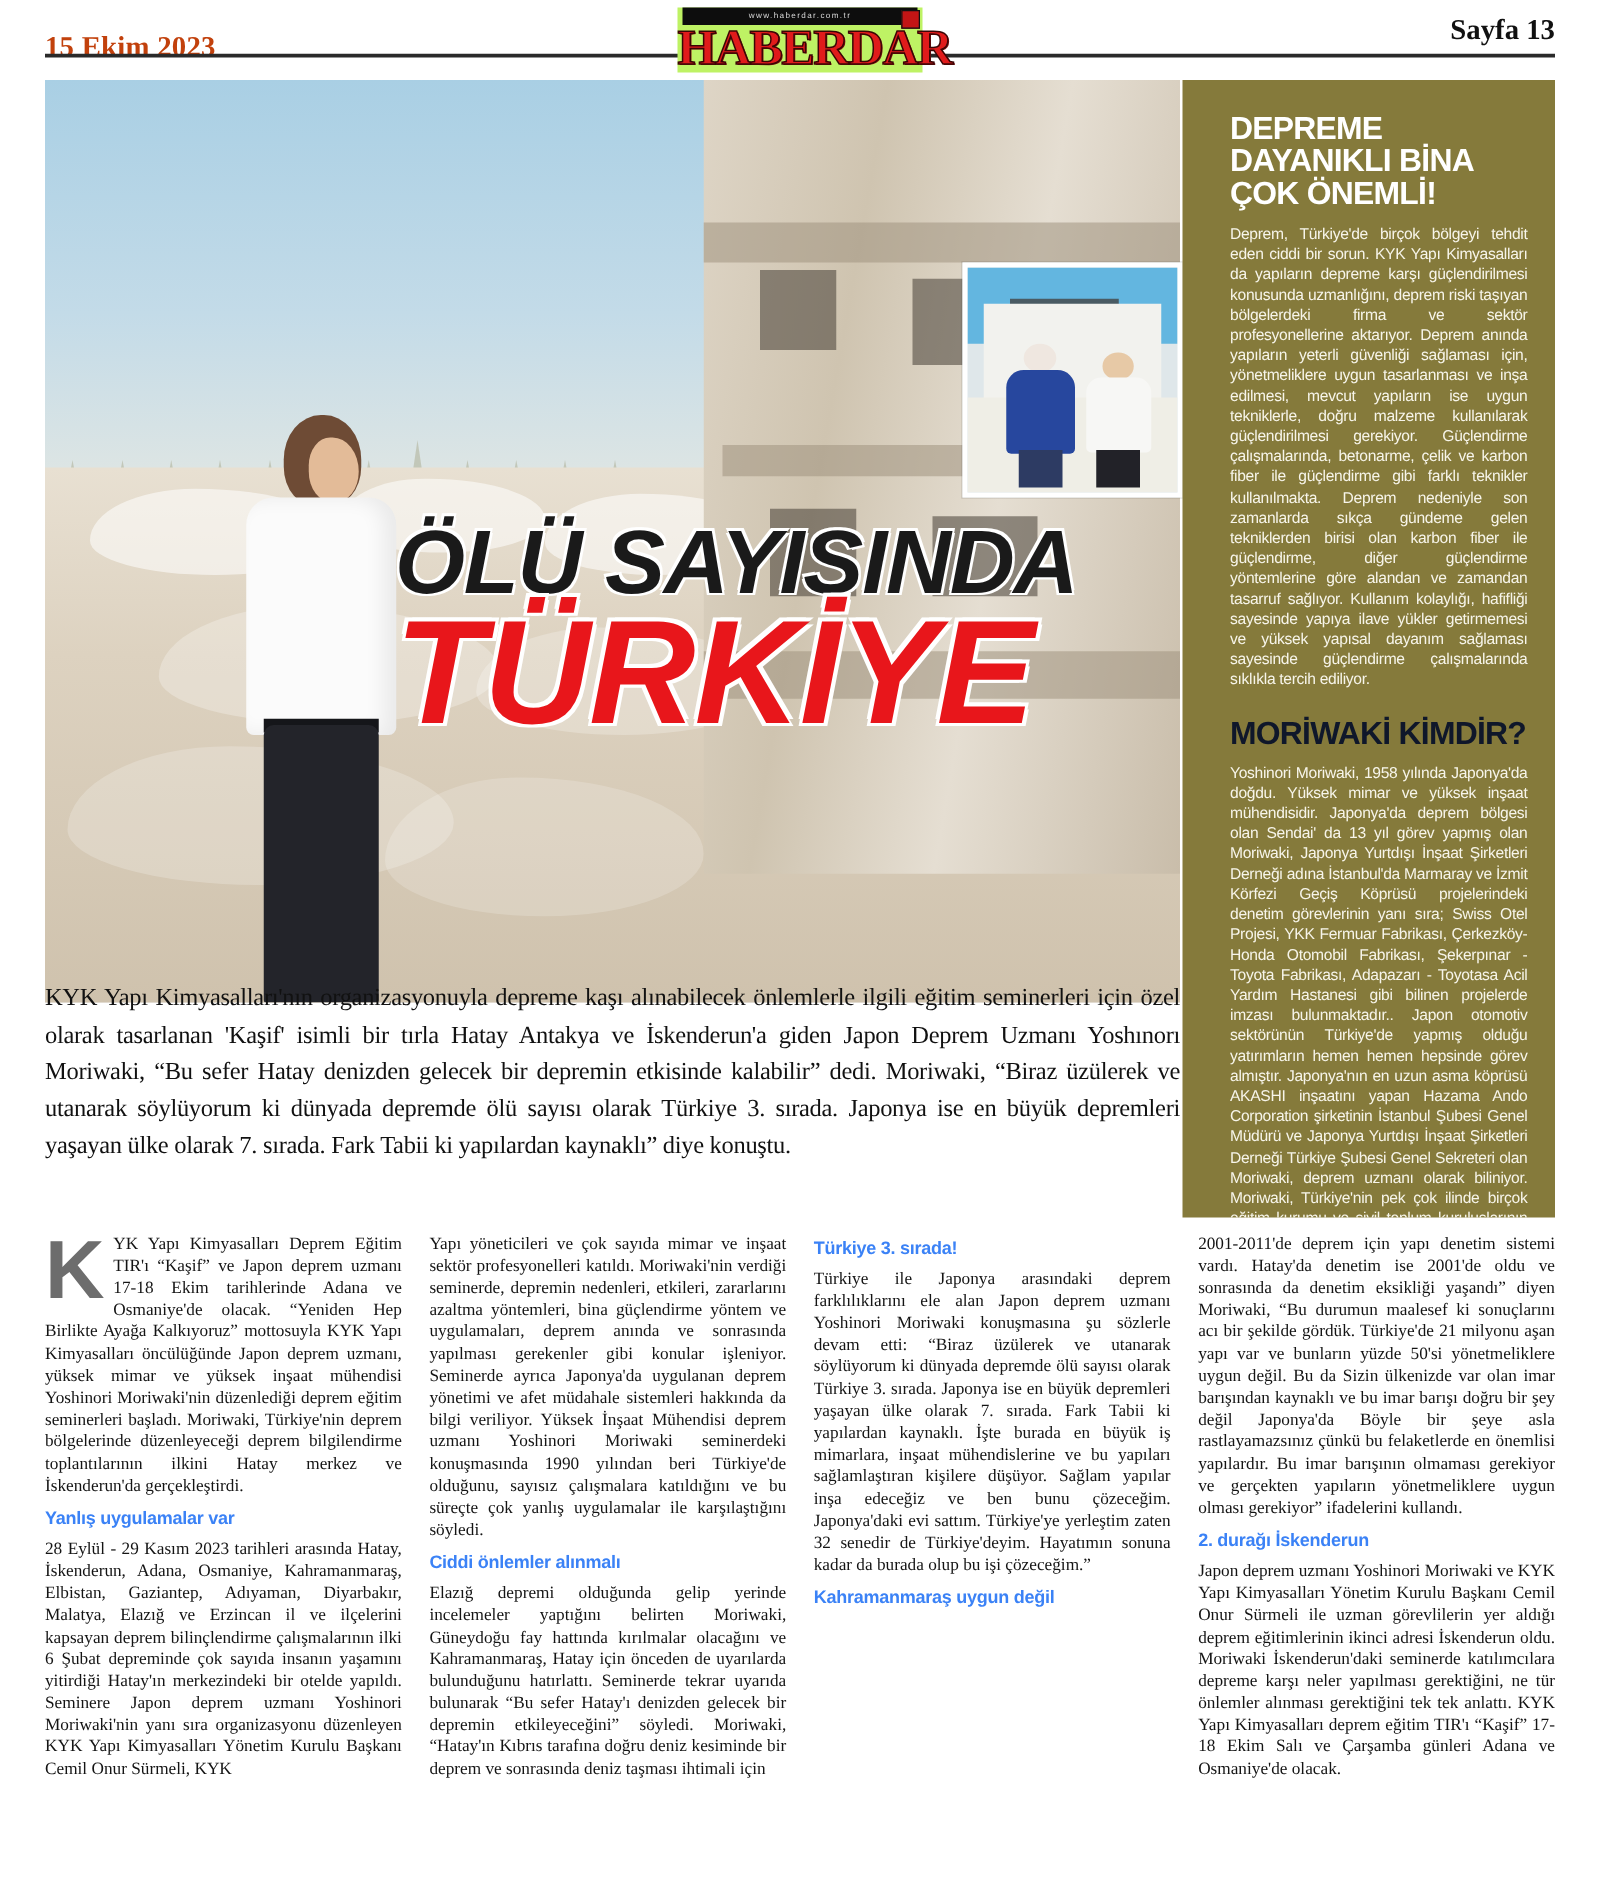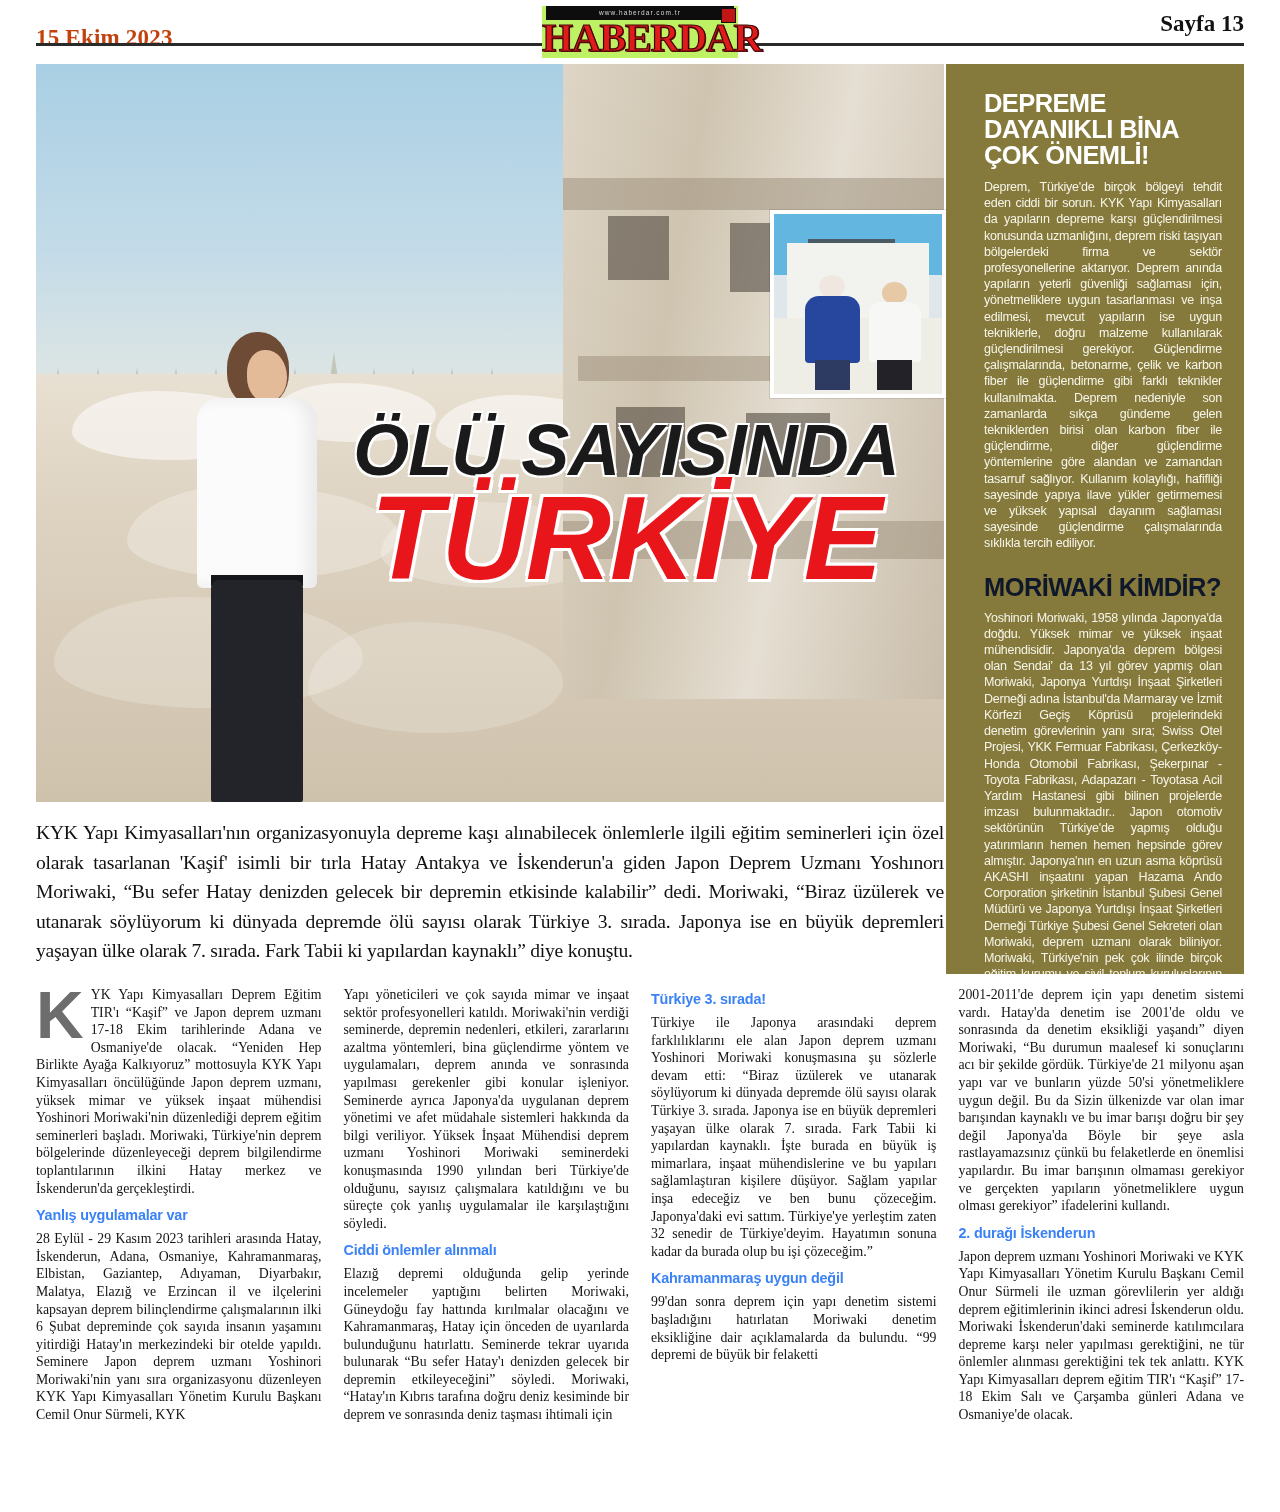--- a/index.html
+++ b/index.html
@@ -179,37 +179,37 @@
   .ip-p2 .h { position:absolute; left:26%; top:0; width:46%; height:20%; background:#e7c9a6; border-radius:50%; }
   .ip-p2 .b { position:absolute; left:2%; top:18%; width:96%; height:56%; background:#f7f7f5; border-radius:12px 12px 4px 4px; }
   .ip-p2 .l { position:absolute; left:16%; top:72%; width:66%; height:28%; background:#222228; }
 
   
   .headline {
     position: absolute;
     right: 344px;
     top: 418px;
     width: 620px;
-    text-align: center;
+    text-align: left;
     z-index: 5;
     font-family: "Liberation Sans", sans-serif;
     font-weight: bold;
     font-style: italic;
     line-height: .90;
     letter-spacing: -1px;
   }
   .hl-line { display:block; white-space: nowrap; }
   .hl1 { font-size: 72px; color:#1a1a1a; text-shadow: 2px 2px 0 #fff, -2px -2px 0 #fff, 2px -2px 0 #fff, -2px 2px 0 #fff; }
   .hl2 { font-size: 118px; color:#e8161b; text-shadow: 3px 3px 0 #fff, -3px -3px 0 #fff, 3px -3px 0 #fff, -3px 3px 0 #fff; margin-top: 2px; }
   .hl3 { font-size: 70px; color:#1a1a1a; text-shadow: 2px 2px 0 #fff, -2px -2px 0 #fff, 2px -2px 0 #fff, -2px 2px 0 #fff; margin-top: 4px; }
 
   
   .spot {
     position: absolute;
-    left: 36px; top: 818px;
+    left: 36px; top: 784px;
     width: 908px;
     font-family: "Liberation Serif", serif;
     font-size: 19.6px;
     line-height: 29.5px;
     letter-spacing: -0.25px;
     color: #111;
     text-align: justify;
   }
 
   
@@ -392,21 +392,20 @@
   <div class="col">
     <p>Yapı yöneticileri ve çok sayıda mimar ve inşaat sektör profesyonelleri katıldı. Moriwaki'nin verdiği seminerde, depremin nedenleri, etkileri, zararlarını azaltma yöntemleri, bina güçlendirme yöntem ve uygulamaları, deprem anında ve sonrasında yapılması gerekenler gibi konular işleniyor. Seminerde ayrıca Japonya'da uygulanan deprem yönetimi ve afet müdahale sistemleri hakkında da bilgi veriliyor. Yüksek İnşaat Mühendisi deprem uzmanı Yoshinori Moriwaki seminerdeki konuşmasında 1990 yılından beri Türkiye'de olduğunu, sayısız çalışmalara katıldığını ve bu süreçte çok yanlış uygulamalar ile karşılaştığını söyledi.</p>
     <div class="subhead">Ciddi önlemler alınmalı</div>
     <p>Elazığ depremi olduğunda gelip yerinde incelemeler yaptığını belirten Moriwaki, Güneydoğu fay hattında kırılmalar olacağını ve Kahramanmaraş, Hatay için önceden de uyarılarda bulunduğunu hatırlattı. Seminerde tekrar uyarıda bulunarak “Bu sefer Hatay'ı denizden gelecek bir depremin etkileyeceğini” söyledi. Moriwaki, “Hatay'ın Kıbrıs tarafına doğru deniz kesiminde bir deprem ve sonrasında deniz taşması ihtimali için</p>
   </div>
 
   <div class="col">
     <div class="subhead">Türkiye 3. sırada!</div>
     <p>Türkiye ile Japonya arasındaki deprem farklılıklarını ele alan Japon deprem uzmanı Yoshinori Moriwaki konuşmasına şu sözlerle devam etti: “Biraz üzülerek ve utanarak söylüyorum ki dünyada depremde ölü sayısı olarak Türkiye 3. sırada. Japonya ise en büyük depremleri yaşayan ülke olarak 7. sırada. Fark Tabii ki yapılardan kaynaklı. İşte burada en büyük iş mimarlara, inşaat mühendislerine ve bu yapıları sağlamlaştıran kişilere düşüyor. Sağlam yapılar inşa edeceğiz ve ben bunu çözeceğim. Japonya'daki evi sattım. Türkiye'ye yerleştim zaten 32 senedir de Türkiye'deyim. Hayatımın sonuna kadar da burada olup bu işi çözeceğim.”</p>
     <div class="subhead">Kahramanmaraş uygun değil</div>
-    <p>99'dan sonra deprem için yapı denetim sistemi başladığını hatırlatan Moriwaki denetim eksikliğine dair açıklamalarda da bulundu. “99 depremi de büyük bir felaketti</p>
   </div>
 
   <div class="col">
     <p>2001-2011'de deprem için yapı denetim sistemi vardı. Hatay'da denetim ise 2001'de oldu ve sonrasında da denetim eksikliği yaşandı” diyen Moriwaki, “Bu durumun maalesef ki sonuçlarını acı bir şekilde gördük. Türkiye'de 21 milyonu aşan yapı var ve bunların yüzde 50'si yönetmeliklere uygun değil. Bu da Sizin ülkenizde var olan imar barışından kaynaklı ve bu imar barışı doğru bir şey değil Japonya'da Böyle bir şeye asla rastlayamazsınız çünkü bu felaketlerde en önemlisi yapılardır. Bu imar barışının olmaması gerekiyor ve gerçekten yapıların yönetmeliklere uygun olması gerekiyor” ifadelerini kullandı.</p>
     <div class="subhead">2. durağı İskenderun</div>
     <p>Japon deprem uzmanı Yoshinori Moriwaki ve KYK Yapı Kimyasalları Yönetim Kurulu Başkanı Cemil Onur Sürmeli ile uzman görevlilerin yer aldığı deprem eğitimlerinin ikinci adresi İskenderun oldu. Moriwaki İskenderun'daki seminerde katılımcılara depreme karşı neler yapılması gerektiğini, ne tür önlemler alınması gerektiğini tek tek anlattı. KYK Yapı Kimyasalları deprem eğitim TIR'ı “Kaşif” 17-18 Ekim Salı ve Çarşamba günleri Adana ve Osmaniye'de olacak.</p>
   </div>
 
 </div>
 

